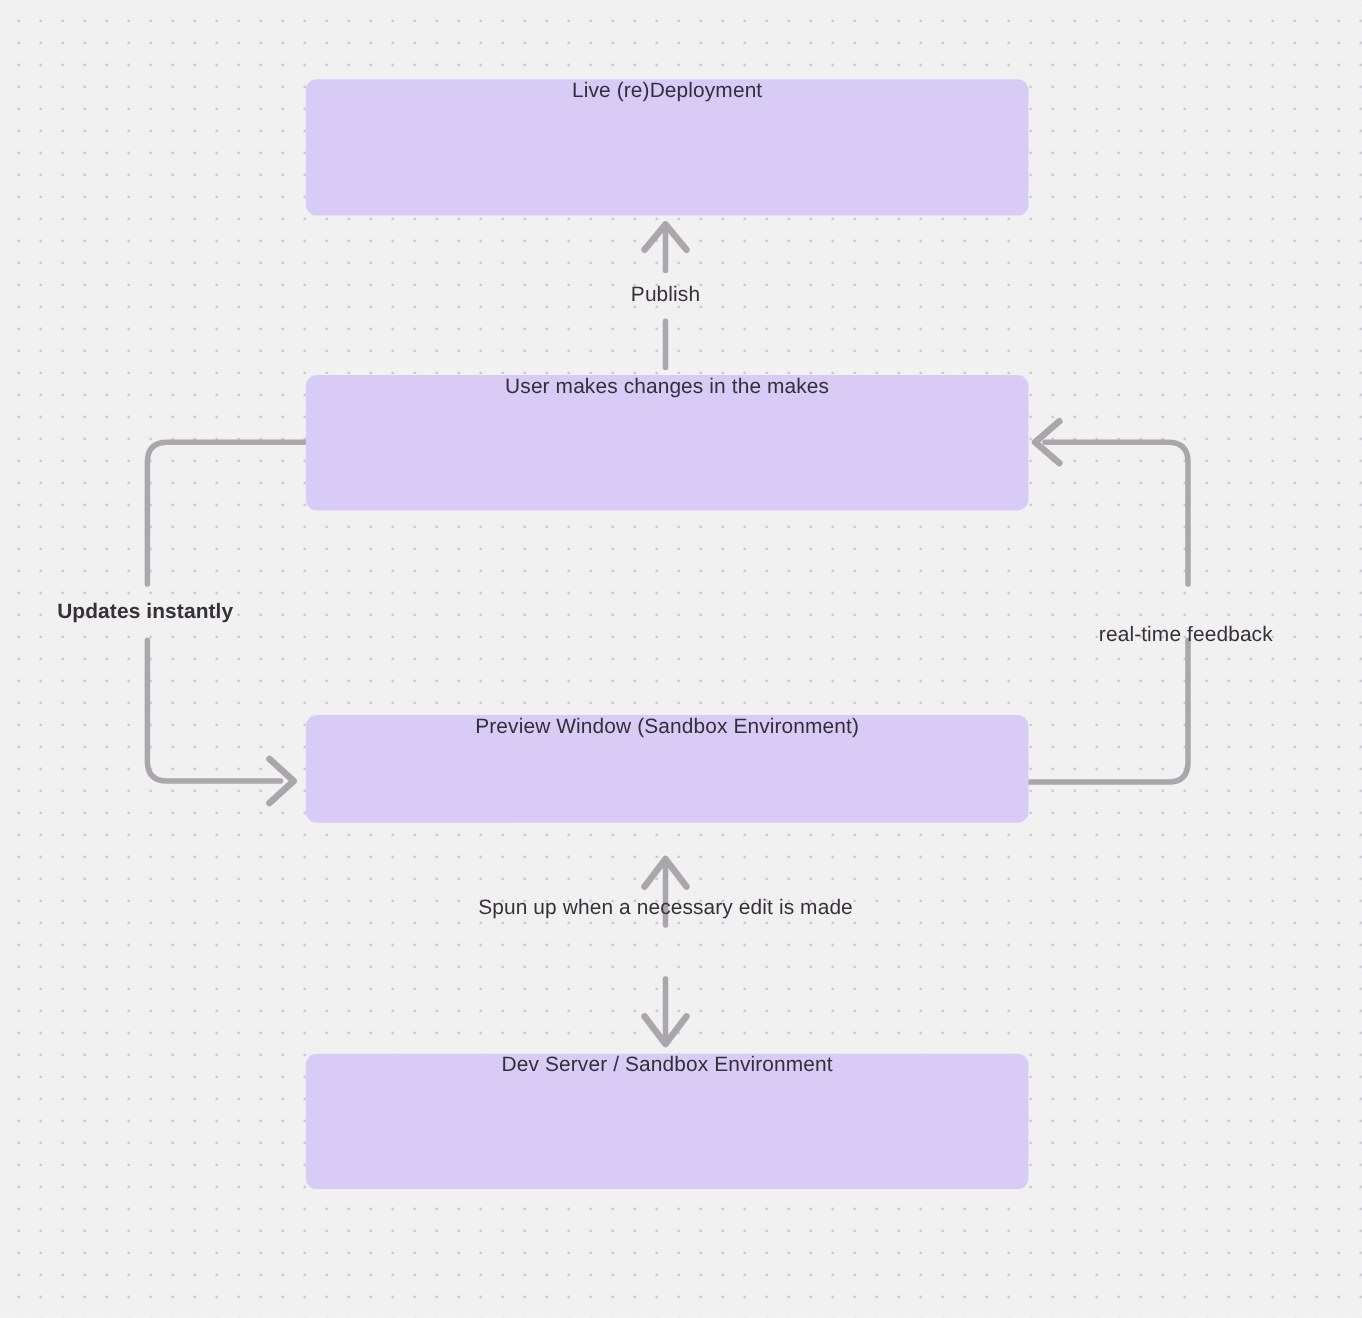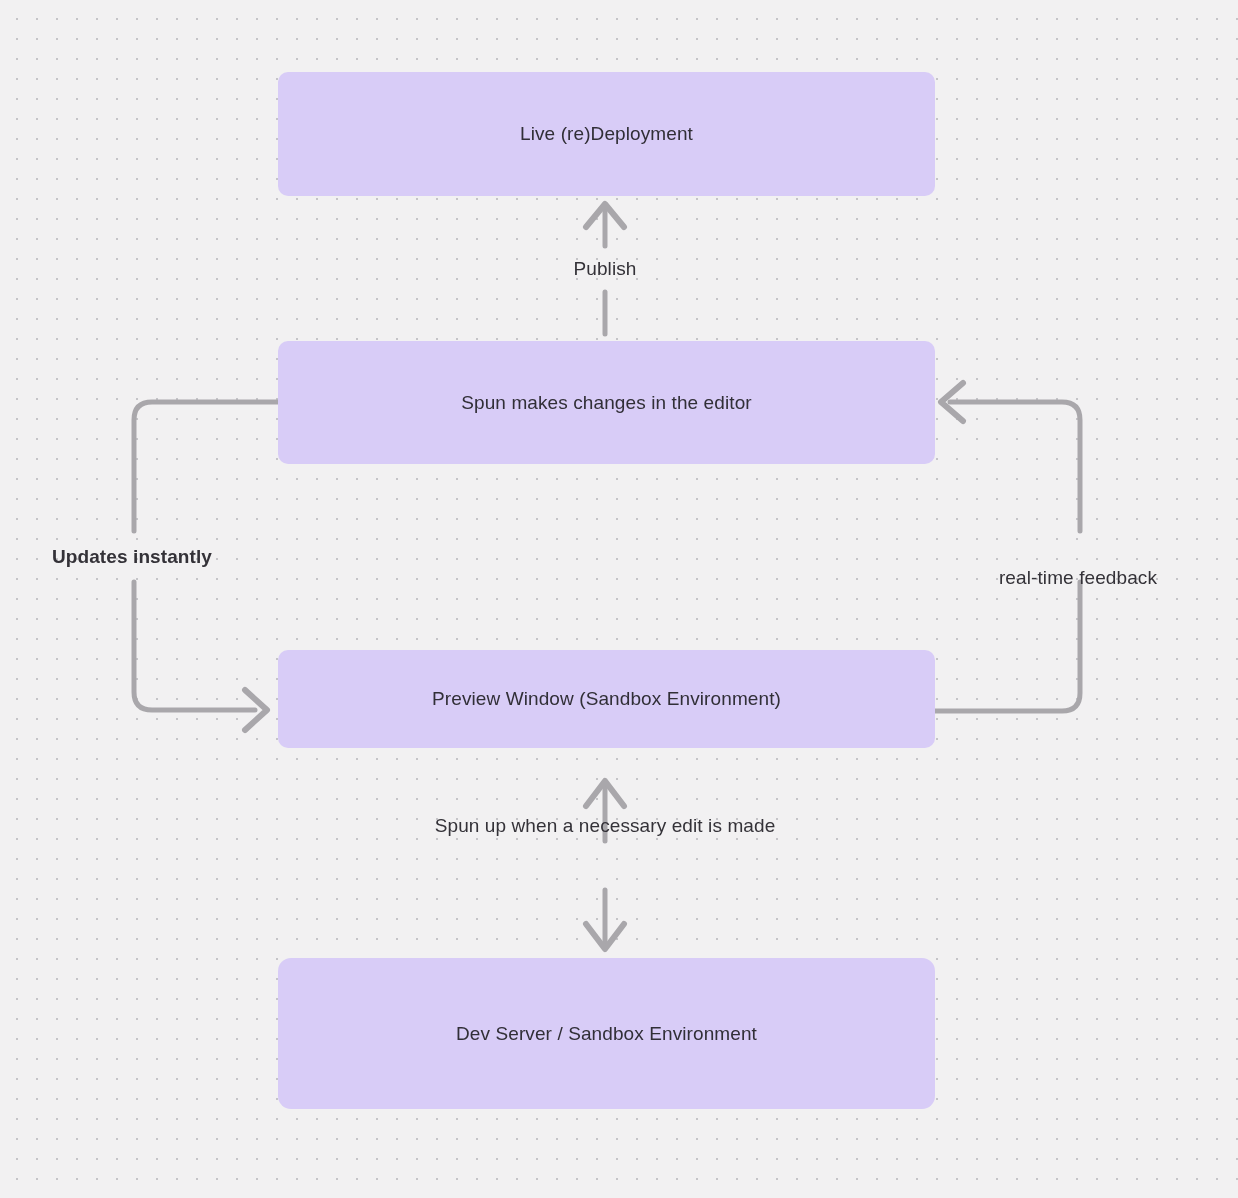--- a/index.html
+++ b/index.html
@@ -31,21 +31,21 @@
   }
   .arrow-layer path.shaft { stroke-width: 5; }
   .arrow-layer path.head  { stroke-width: 6; }
   .node {
     position: absolute;
     left: 278px;
     width: 657px;
     background: var(--node-fill, #d8ccf7);
     border-radius: 10px;
     display: flex;
-    align-items: center;
+    align-items: flex-start;
     justify-content: center;
     color: var(--node-text, #312f37);
     font-size: 19px;
     letter-spacing: 0.1px;
   }
   .edge-label {
     position: absolute;
     transform: translate(-50%, -50%);
     white-space: nowrap;
     color: var(--label-text, #343238);
@@ -84,28 +84,28 @@
       <path class="shaft" d="M605 890 L605 946"></path>
       <path class="head" d="M586 924 L605 949 L624 924"></path>
     </g>
   </svg>
 
   <div class="node" style="top:72px;  height:124px;">
     <span>Live (re)Deployment</span>
   </div>
 
   <div class="node" style="top:341px; height:123px;">
-    <span>Spun makes changes in the editor</span>
+    <span>User makes changes in the makes</span>
   </div>
 
   <div class="node" style="top:650px; height:98px;">
     <span>Preview Window (Sandbox Environment)</span>
   </div>
 
-  <div class="node" style="top:958px; height:151px;border-radius:13px;">
+  <div class="node" style="top:958px; height:123px;">
     <span>Dev Server / Sandbox Environment</span>
   </div>
 
   <div class="edge-label" style="left:605px;  top:269px;">Publish</div>
   <div class="edge-label" style="left:132px;  top:557px;font-weight:bold;">Updates instantly</div>
   <div class="edge-label" style="left:1078px; top:578px;">real-time feedback</div>
   <div class="edge-label" style="left:605px;  top:826px;">Spun up when a necessary edit is made</div>
 
 </div>
 

